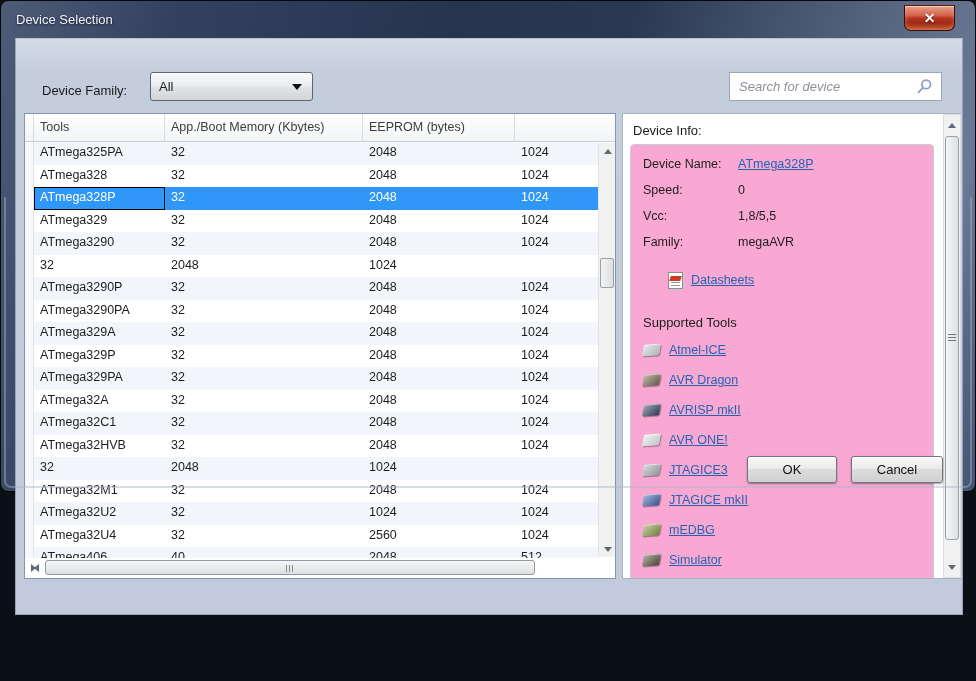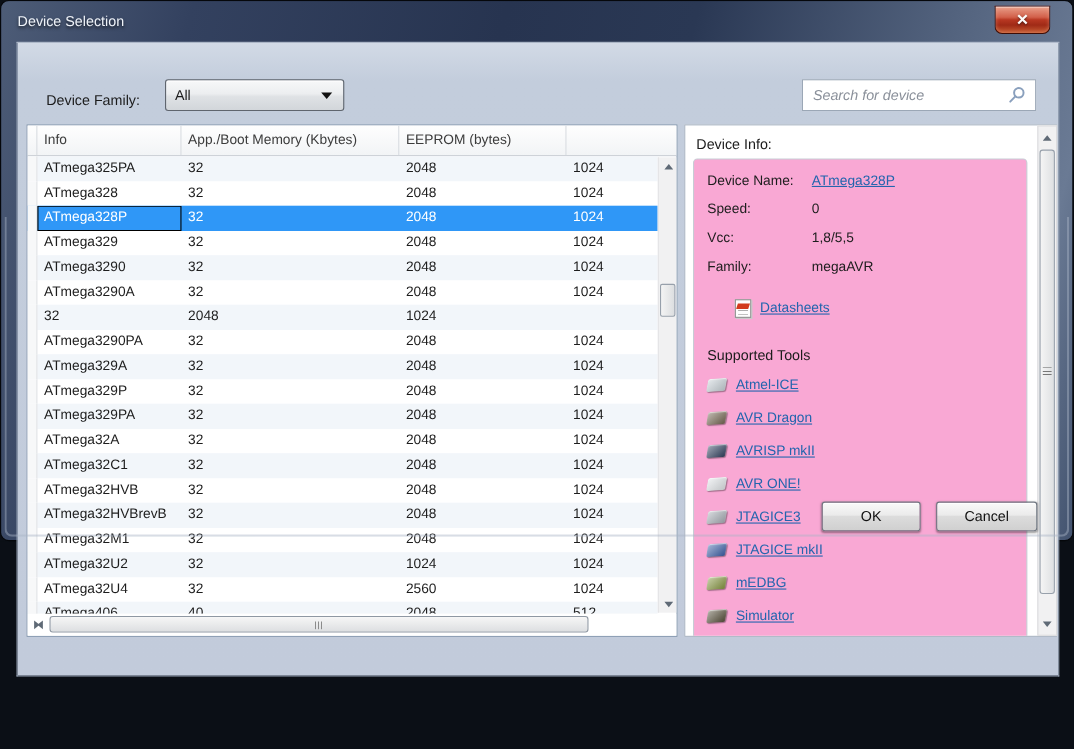--- a/index.html
+++ b/index.html
@@ -157,21 +157,21 @@
         <input type="text" placeholder="Search for device" style="">
         <svg class="search-icon" width="17" height="17" viewBox="0 0 17 17">
           <circle cx="10.2" cy="6.4" r="4.3" fill="none" stroke="#8aa0bd" stroke-width="1.8"></circle>
           <line x1="6.8" y1="9.8" x2="2.4" y2="14.4" stroke="#8aa0bd" stroke-width="1.8" stroke-linecap="round"></line>
         </svg>
       </div>
 
       <div class="table">
         <div class="thead">
           <div class="th"></div>
-          <div class="th">Info</div>
+          <div class="th">Tools</div>
           <div class="th">App./Boot Memory (Kbytes)</div>
           <div class="th">EEPROM (bytes)</div>
           <div class="th"></div>
         </div>
 
         <div class="tbody">
             <div class="trow">
               <div class="rowhdr"></div>
               <div class="cell c-name">ATmega325PA</div>
               <div class="cell">32</div>
@@ -201,27 +201,27 @@
             </div>
             <div class="trow">
               <div class="rowhdr"></div>
               <div class="cell c-name">ATmega3290</div>
               <div class="cell">32</div>
               <div class="cell">2048</div>
               <div class="cell">1024</div>
             </div>
             <div class="trow">
               <div class="rowhdr"></div>
-              <div class="cell c-name">ATmega3290A</div>
-              <div class="cell">32</div>
-              <div class="cell">2048</div>
-              <div class="cell">1024</div>
-            </div>
-            <div class="trow">
-              <div class="rowhdr"></div>
+              <div class="cell">32</div>
+              <div class="cell">2048</div>
+              <div class="cell">1024</div>
+            </div>
+            <div class="trow">
+              <div class="rowhdr"></div>
+              <div class="cell c-name">ATmega3290P</div>
               <div class="cell">32</div>
               <div class="cell">2048</div>
               <div class="cell">1024</div>
             </div>
             <div class="trow">
               <div class="rowhdr"></div>
               <div class="cell c-name">ATmega3290PA</div>
               <div class="cell">32</div>
               <div class="cell">2048</div>
               <div class="cell">1024</div>
@@ -263,21 +263,20 @@
             </div>
             <div class="trow">
               <div class="rowhdr"></div>
               <div class="cell c-name">ATmega32HVB</div>
               <div class="cell">32</div>
               <div class="cell">2048</div>
               <div class="cell">1024</div>
             </div>
             <div class="trow">
               <div class="rowhdr"></div>
-              <div class="cell c-name">ATmega32HVBrevB</div>
               <div class="cell">32</div>
               <div class="cell">2048</div>
               <div class="cell">1024</div>
             </div>
             <div class="trow">
               <div class="rowhdr"></div>
               <div class="cell c-name">ATmega32M1</div>
               <div class="cell">32</div>
               <div class="cell">2048</div>
               <div class="cell">1024</div>

